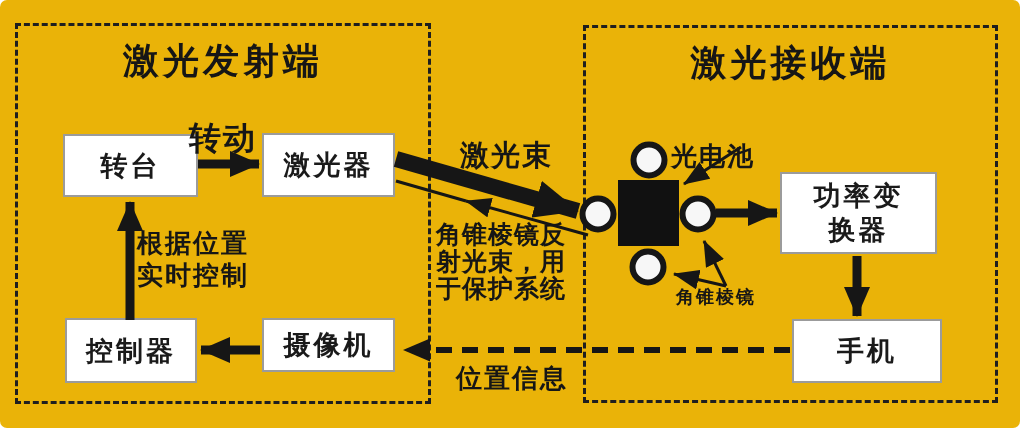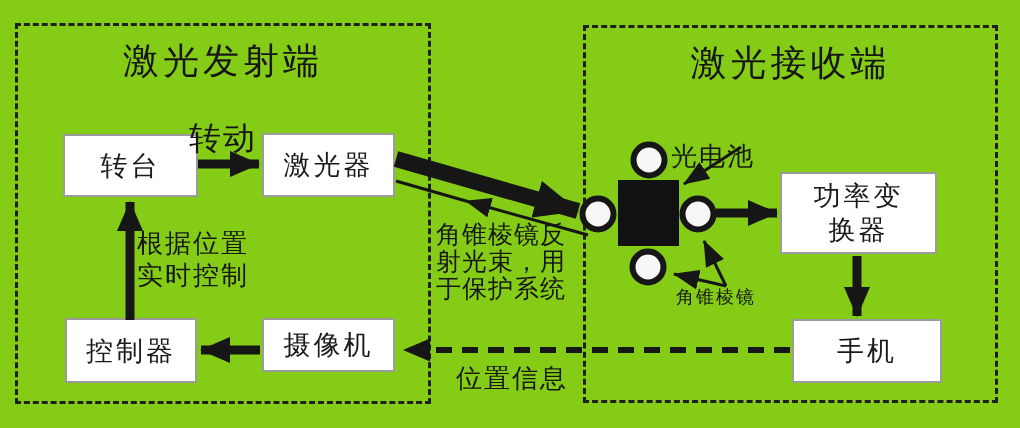--- a/index.html
+++ b/index.html
@@ -1,19 +1,19 @@
 <!DOCTYPE html>
 <html><head>
 <meta charset="utf-8">
 <style>
   html,body{margin:0;padding:0;}
   body{background:#ffffff;font-family:"DejaVu Sans","Liberation Sans",sans-serif;}
   .canvas{
-    position:relative;width:1020px;height:428px;background:#84cc16;overflow:hidden;
-    color:#161616;font-weight:normal;
+    position:relative;width:1020px;height:428px;background:#eab308;overflow:hidden;
+    color:#161616;font-weight:bold;border-radius:7px;
   }
   .dashed-box{
     position:absolute;border:3px dashed #1f1f1f;background:transparent;box-sizing:border-box;
   }
   .box-tx{left:15px;top:23px;width:416px;height:381px;}
   .box-rx{left:583px;top:25px;width:415px;height:378px;}
   .group-title{
     text-align:center;padding-top:11px;font-size:36px;letter-spacing:4px;color:#161616;
   }
   .node{
@@ -56,20 +56,21 @@
   <div class="node n-controller">控制器</div>
   <div class="node n-camera">摄像机</div>
 
   <div class="node n-converter multiline">功率变
 换器</div>
   <div class="node n-phone">手机</div>
 
   <div class="lbl l-rotate">转动</div>
   <div class="lbl l-feedback multiline">根据位置
 实时控制</div>
+  <div class="lbl l-beam">激光束</div>
   <div class="lbl l-reflect multiline">角锥棱镜反
 射光束，用
 于保护系统</div>
   <div class="lbl l-photocell">光电池</div>
   <div class="lbl l-prism">角锥棱镜</div>
   <div class="lbl l-posinfo">位置信息</div>
 
   <svg class="overlay" width="1020" height="428" viewBox="0 0 1020 428">
     <defs>
       <marker id="arrowBig" viewBox="0 0 30 26" refX="29" refY="13" markerWidth="30" markerHeight="26" orient="auto" markerUnits="userSpaceOnUse">

